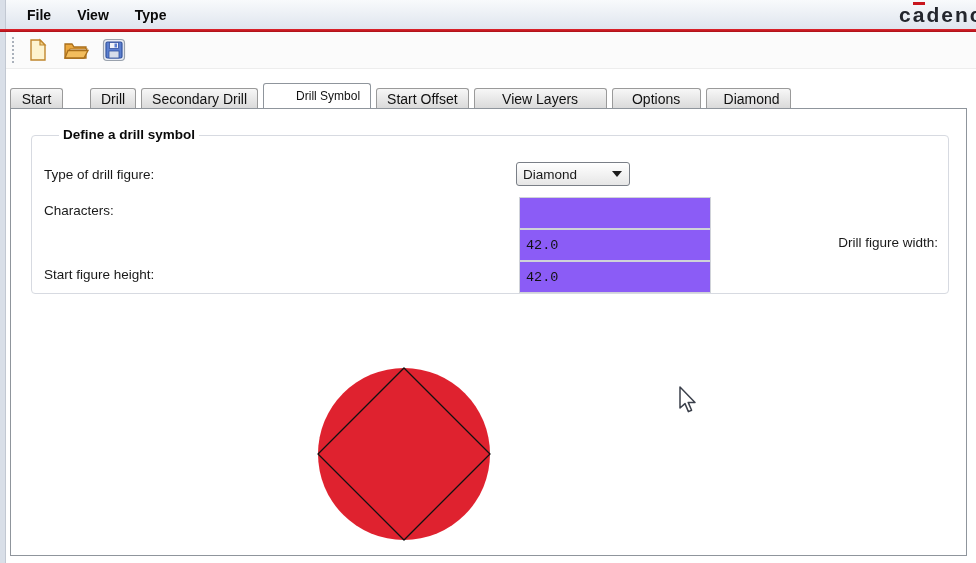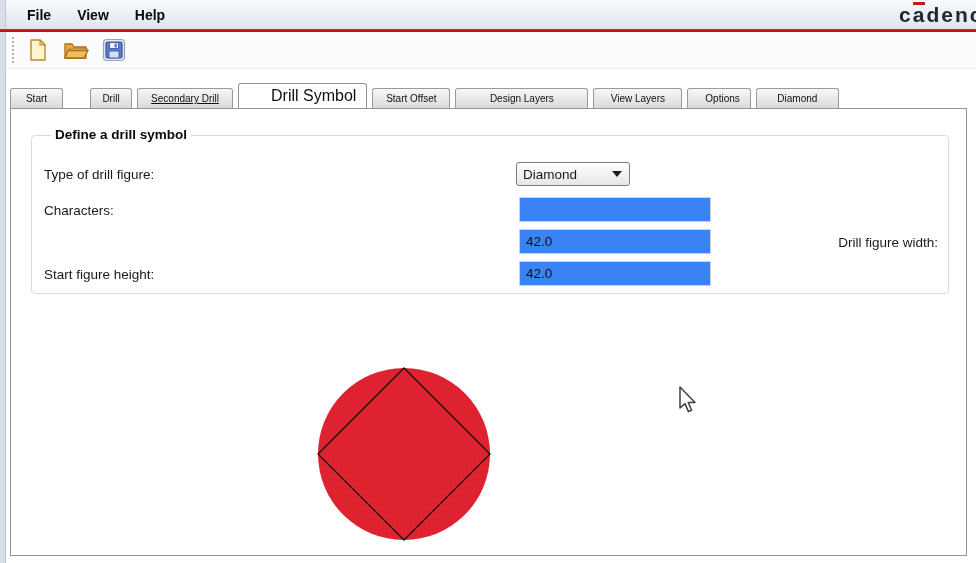--- a/index.html
+++ b/index.html
@@ -60,48 +60,48 @@
   
   .tabstrip {
     position:absolute; left:10px; top:83px; width:957px; height:25px;
     display:flex; align-items:flex-end;
   }
   .tab {
     height:20px; margin-right:5px;
     background:linear-gradient(#f7f7f7, #dadada);
     border:1px solid #9a9a9a; border-bottom:none;
     border-radius:3px 3px 0 0;
-    font-size:10px; color:#111;
+    font-size:14px; color:#111;
     display:flex; align-items:center; justify-content:center;
     padding:0 10px; cursor:default; white-space:nowrap;
   }
   .tab.active {
     height:25px; background:#ffffff; border-color:#8f959c;
-    position:relative; z-index:3; font-size:16px;padding-left:32px;
+    position:relative; z-index:3; font-size:12px;padding-left:32px;
   }
   .tab:nth-child(1){min-width:53px;}
   .tab:nth-child(2){min-width:42px;margin-left:22px;}
-  .tab:nth-child(3){min-width:96px;text-decoration:underline;}
+  .tab:nth-child(3){min-width:96px;}
   .tab:nth-child(4){min-width:80px;}
   .tab:nth-child(5){min-width:78px;}
   .tab:nth-child(6){min-width:133px;}
   .tab:nth-child(7){min-width:89px;}
   .tab:nth-child(8){min-width:61px;padding-left:17px;}
   .tab:nth-child(9){min-width:83px;}
   
   .panel {
     position:absolute; left:10px; top:108px; width:957px; height:448px;
     background:#ffffff; border:1px solid #8f959c; z-index:2;
   }
   .groupbox {
     position:absolute; left:20px; top:26px; width:918px; height:159px;
     border:1px solid #d7dae1; border-radius:4px;
   }
   .groupbox-title {
-    position:absolute; left:19px; top:-9px; background:#ffffff;
+    position:absolute; left:27px; top:-9px; background:#ffffff;
     padding:0 4px; font-size:13.5px; font-weight:bold; color:#0a0a0a;
   }
   .form-row { position:absolute; left:12px; width:894px; height:24px; display:flex; align-items:center; }
   .form-label { font-size:13.5px; color:#1a1a1a; }
   .row-1 { top:26px; }
   .row-2 { top:62px; }
   .row-3 { top:94px;justify-content:flex-end; }
   .row-4 { top:126px; }
   .combobox {
     position:absolute; left:472px; top:0px; width:114px; height:24px;
@@ -109,40 +109,40 @@
     background:linear-gradient(#ffffff, #e6e6e6);
     display:flex; align-items:center;
     font-size:13.5px; padding-left:6px; cursor:default;
   }
   .combobox .arrow {
     position:absolute; right:7px; top:50%; transform:translateY(-50%);
     width:0; height:0; border-left:5px solid transparent;
     border-right:5px solid transparent; border-top:6px solid #1c1c1c;
   }
   .textbox {
-    position:absolute; left:475px; top:-1px; width:192px; height:25px;
-    border:1px solid #cfd2d8; background:#3b82f6;
+    position:absolute; left:475px; top:-1px; width:192px; height:32px;
+    border:1px solid #cfd2d8; background:#8b5cf6;
     font-size:13.5px; padding:0 6px; color:#111;
-    font-family:Liberation Sans, sans-serif; outline:none;
+    font-family:Liberation Mono, monospace; outline:none;
   }
   
   .preview-svg { position:absolute; left:300px; top:252px; }
   
   .cursor-svg { position:absolute; left:667px; top:277px; z-index:5; }
 </style>
 </head>
 <body>
 
 <div class="win-left-strip"></div>
 
 <div class="menubar">
   <div class="menu-items">
     <div class="menu-item">File</div>
     <div class="menu-item">View</div>
-    <div class="menu-item">Help</div>
+    <div class="menu-item">Type</div>
   </div>
   <div class="brand"><span>c</span><span class="brand-a">a</span><span>dence</span></div>
 </div>
 <div class="red-rule"></div>
 
 <div class="toolbar">
   <div class="toolbar-grip"></div>
 
   <div class="tool-btn" title="">
     <span>
@@ -175,21 +175,20 @@
     </span>
   </div>
 </div>
 
 <div class="tabstrip">
   <div class="tab">Start</div>
   <div class="tab">Drill</div>
   <div class="tab">Secondary Drill</div>
   <div class="tab active">Drill Symbol</div>
   <div class="tab">Start Offset</div>
-  <div class="tab">Design Layers</div>
   <div class="tab">View Layers</div>
   <div class="tab">Options</div>
   <div class="tab">Diamond</div>
 </div>
 
 <div class="panel">
 
   <div class="groupbox">
     <div class="groupbox-title">Define a drill symbol</div>
 

